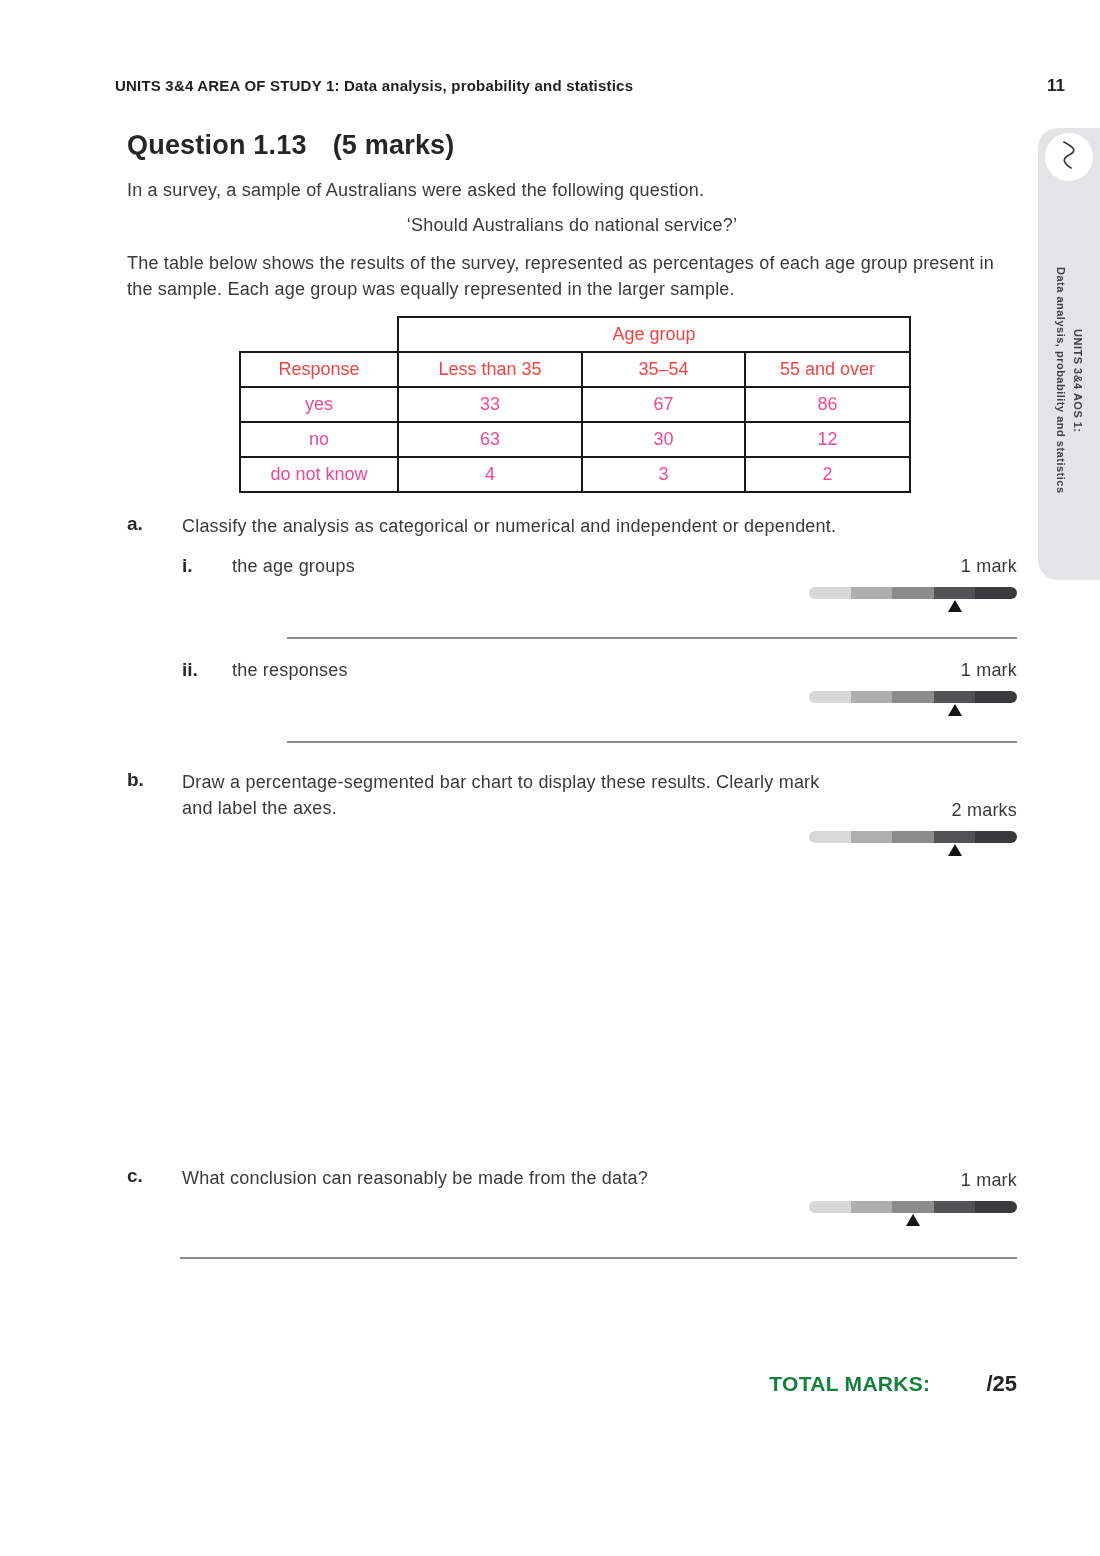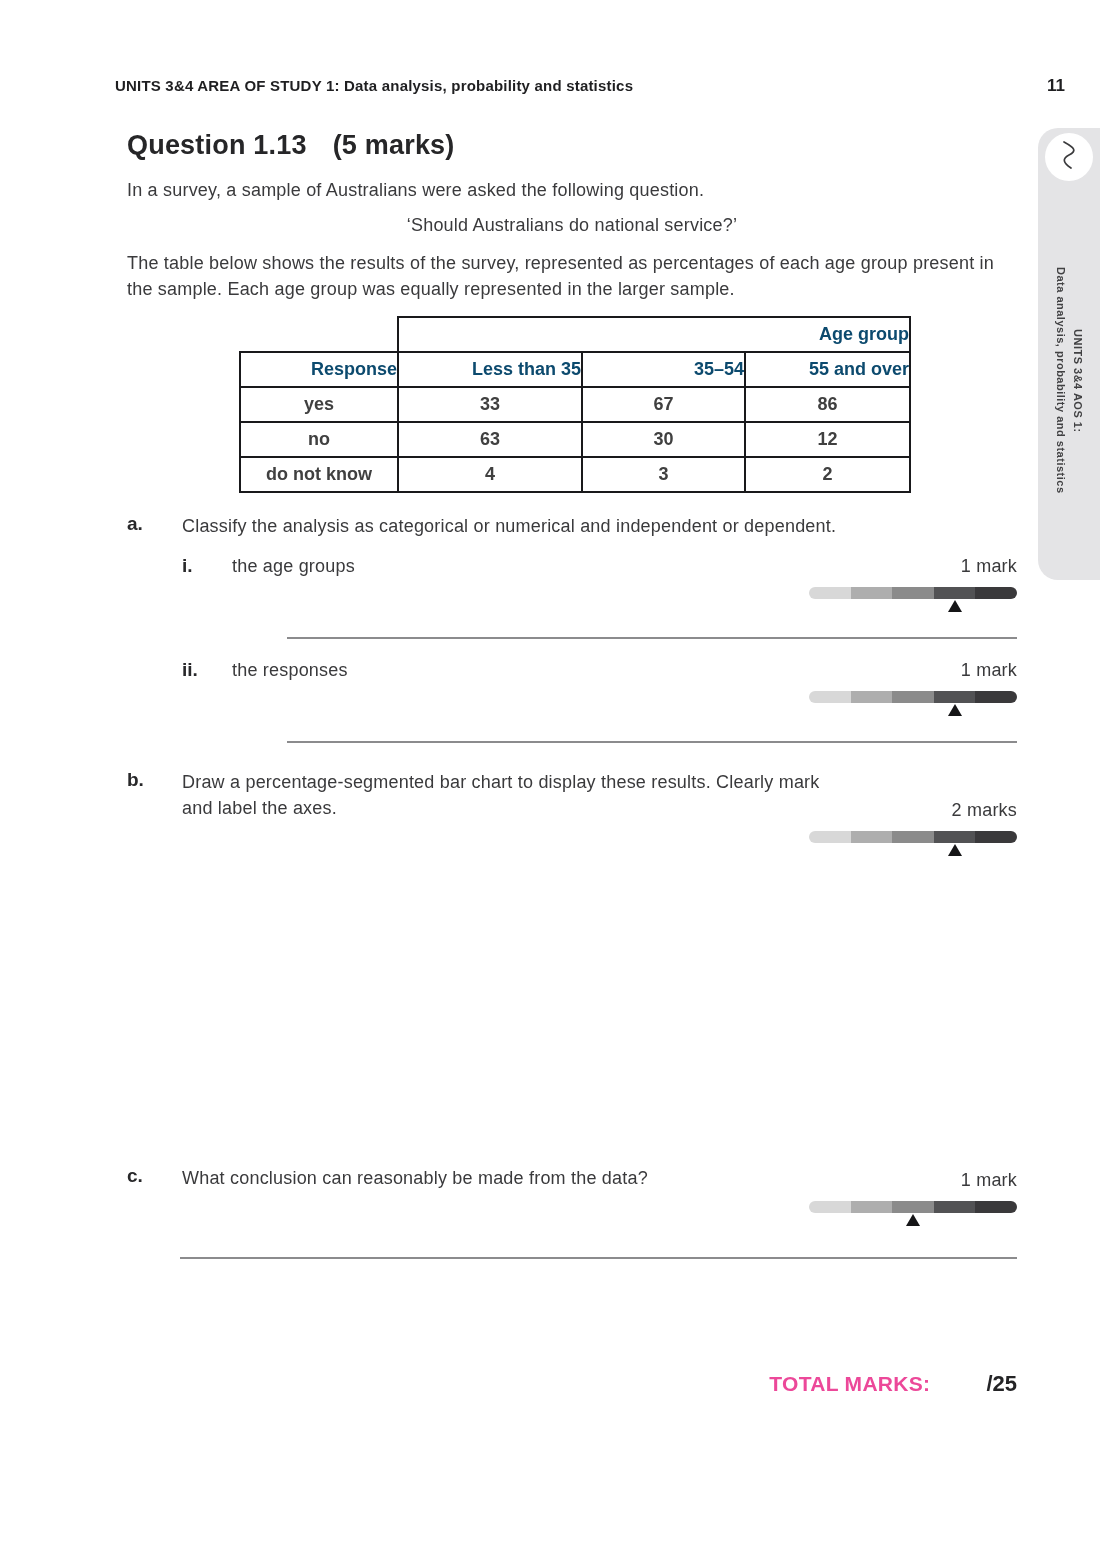--- a/index.html
+++ b/index.html
@@ -50,23 +50,23 @@
   p.desc  { margin-top:14px; }
 
   
   table.survey { border-collapse:collapse; margin:14px 0 0 112px; table-layout:fixed; }
   table.survey col.c1 { width:158px; }
   table.survey col.c2 { width:184px; }
   table.survey col.c3 { width:163px; }
   table.survey col.c4 { width:165px; }
   table.survey th, table.survey td {
     border:2px solid #19191b; text-align:center;
-    font-size:18px; height:35px; color:#404040; font-weight:bold;
-  }
-  table.survey th { font-weight:bold; color:#0c4a6e;text-align:right; }
+    font-size:18px; height:35px; color:#ec4899; font-weight:normal;
+  }
+  table.survey th { font-weight:normal; color:#ef4444; }
   table.survey td.blank { border:none; }
 
   
   .part { display:flex; align-items:flex-start; }
   .part-label { width:55px; font-size:19px; font-weight:bold; color:#28282a; flex:none; }
   .part-text  { font-size:18px; line-height:26px; letter-spacing:.2px; }
 
   .part-a { margin-top:20px; }
   .part-a .part-text { width:700px; }
 
@@ -105,21 +105,21 @@
   .drawing-space { height:322px; }
 
   .part-c .bc-row { display:flex; align-items:flex-end; width:835px; }
   .part-c .part-text { width:620px; }
 
   
   .footer {
     display:flex; justify-content:flex-end; align-items:baseline;
     gap:56px; margin-top:112px;
   }
-  .footer .total-label { font-size:21px; font-weight:bold; color:#ec4899; letter-spacing:.3px; }
+  .footer .total-label { font-size:21px; font-weight:bold; color:#15803d; letter-spacing:.3px; }
   .footer .total-value { font-size:22px; font-weight:bold; color:#242426; }
 </style>
 </head>
 <body>
 
 <div class="page-header">
   <span class="running-title">UNITS 3&amp;4 AREA OF STUDY 1: Data analysis, probability and statistics</span>
   <span class="page-number">11</span>
 </div>
 

